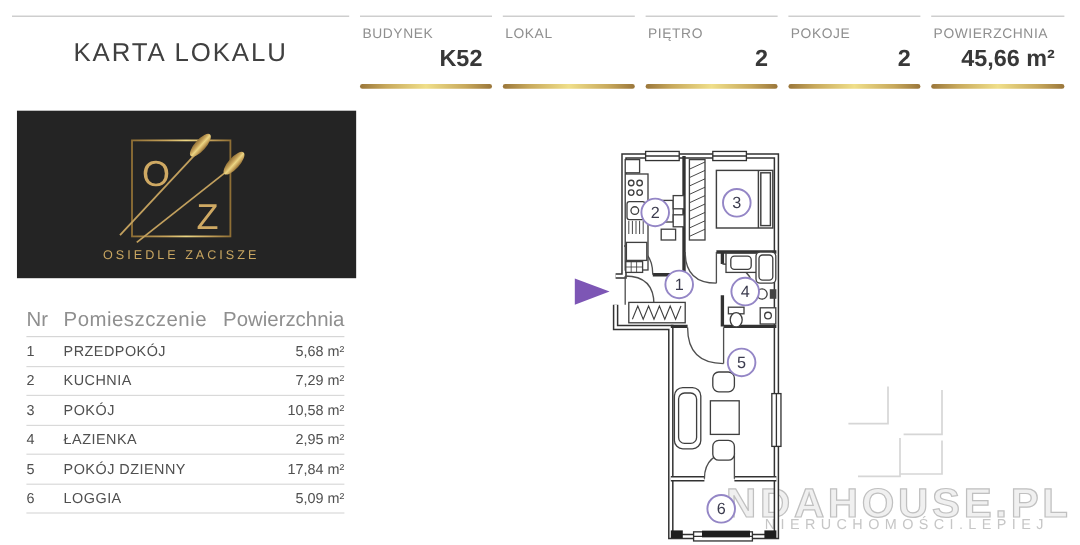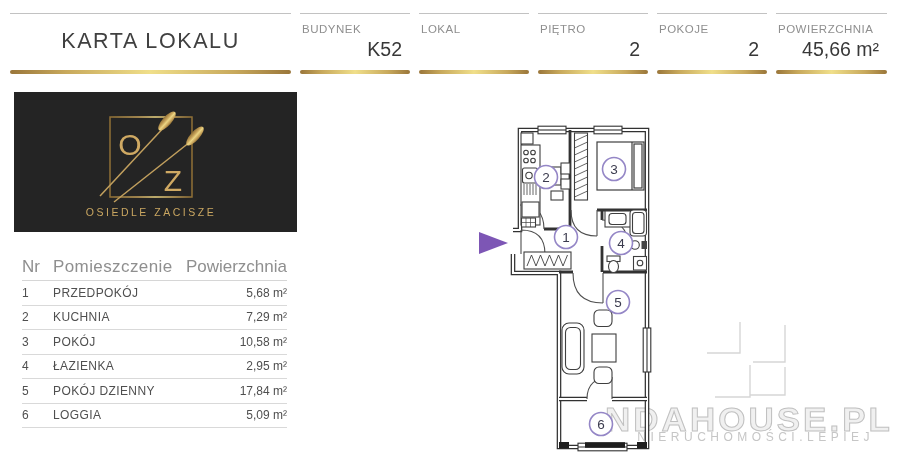--- a/index.html
+++ b/index.html
@@ -7,33 +7,33 @@
     width:900px;height:454px;position:relative;overflow:hidden;background:#ffffff;
     font-family:"Liberation Sans", sans-serif;
   }
   .gold-line{
     height:4.5px;border-radius:2px;margin-top:auto;
     background:linear-gradient(90deg,#9a763a 0%,#c8a95c 20%,#f0df8a 50%,#c8a95c 80%,#9a763a 100%);
   }
   
   .header-block{
     position:absolute;left:10px;top:13px;width:281px;height:60px;
-    border-top:1px solid #c2c2c2;display:flex;flex-direction:column;
+    border-top:1px solid #c2c2c2;display:flex;flex-direction:row;
   }
   .header-title{
     flex:1;display:flex;align-items:center;justify-content:center;
     font-size:21.5px;letter-spacing:1.6px;color:#404040;font-weight:500;
   }
   
   .info-cell{
     position:absolute;top:13px;width:110px;height:60px;
     border-top:1px solid #c2c2c2;display:flex;flex-direction:column;
   }
   .info-label{margin:9px 0 0 2px;font-size:11.5px;letter-spacing:.5px;color:#8f8f8f;}
-  .info-value{margin-top:3px;text-align:right;padding-right:8px;font-size:19.5px;color:#383838;font-weight:400;}
+  .info-value{margin-top:3px;text-align:right;padding-right:8px;font-size:19.5px;color:#383838;font-weight:700;}
   
   .logo-card{position:absolute;left:14px;top:92px;width:283px;height:140px;}
   
   .rooms-table{position:absolute;left:22px;top:254px;width:265px;}
   .t-head{display:flex;align-items:center;height:26px;border-bottom:1px solid #d6d6d6;
     color:#8f8f8f;font-size:17px;}
   .t-row{display:flex;align-items:center;height:23.5px;border-bottom:1px solid #d9d9d9;
     color:#4f4f4f;font-size:12px;}
   .col-nr{width:31px;}
   .col-name{letter-spacing:.4px;}

